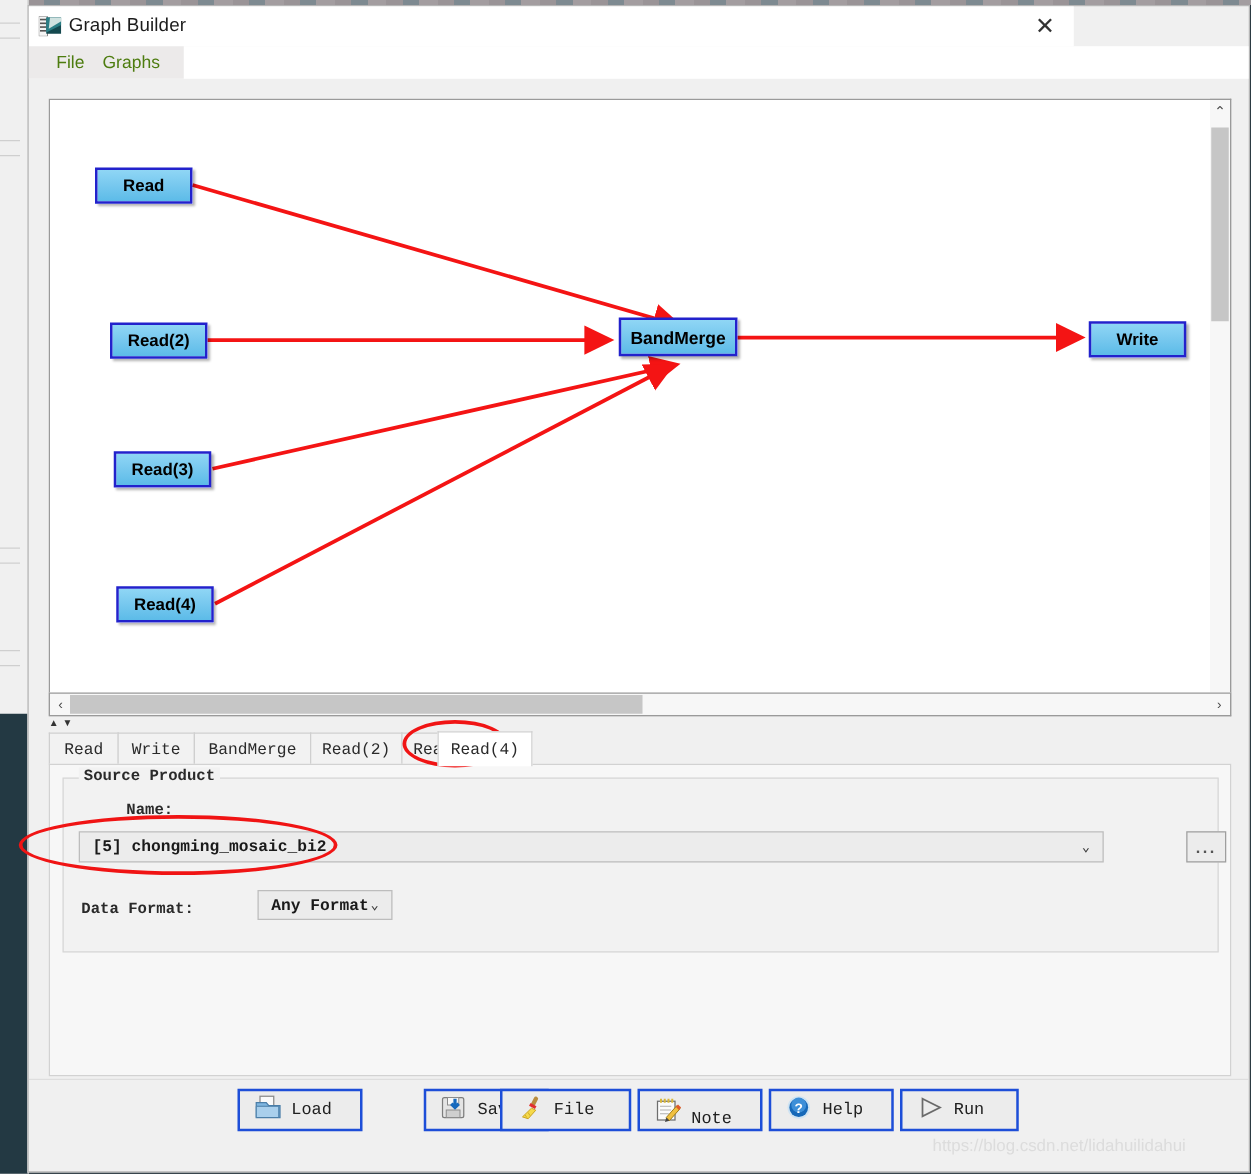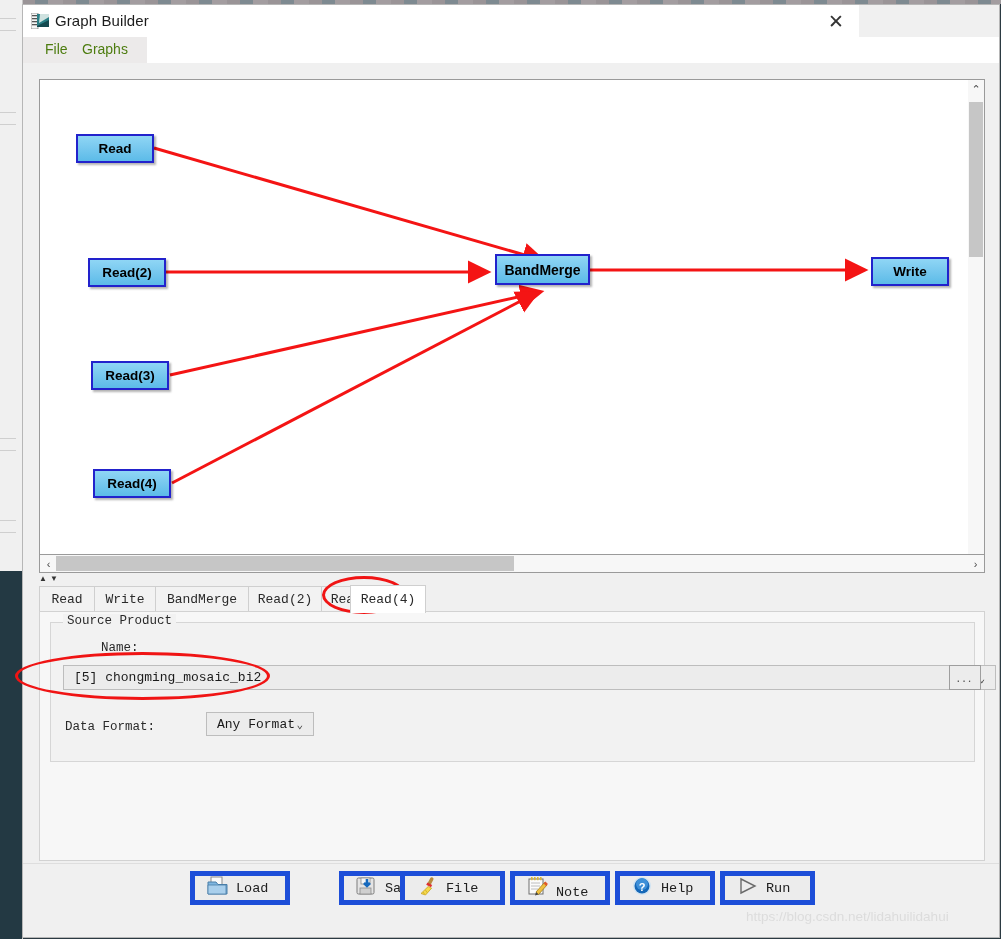--- a/index.html
+++ b/index.html
@@ -89,40 +89,40 @@
          font-size:13px; color:#2a2a2a; }
   .tab.active { background:#ffffff; border-color:#cfcfcf; top:0px; height:28px;
          z-index:5; }
   .tabscroll { position:absolute; left:16px; top:569px; width:40px; height:11px;
          font-size:8px; color:#333; letter-spacing:3px; }
 
   
   .panel { position:absolute; left:16px; top:606px; width:946px; height:250px;
            background:#f7f7f7; border:1px solid #d2d2d2; box-sizing:border-box; }
   .groupbox { position:absolute; left:10px; top:10px; width:925px; height:140px;
-           border:1px solid #d6d6d6; box-sizing:border-box; background:#f2f2f2; }
+           border:1px solid #d6d6d6; box-sizing:border-box; background:#f2f2f2;font-weight:bold; }
   .group-title { position:absolute; left:12px; top:-9px; background:#f2f2f2;
            padding:0 4px; font-family:"Liberation Mono","DejaVu Sans Mono",monospace;
            font-size:12.5px; color:#2a2a2a; }
   .field-label { position:absolute; font-family:"Liberation Mono","DejaVu Sans Mono",monospace;
            font-size:12.5px; color:#2a2a2a; }
   .combo { position:absolute; background:#ececec; border:1px solid #bdbdbd;
            box-sizing:border-box; display:flex; align-items:center;
            font-family:"Liberation Mono","DejaVu Sans Mono",monospace;
            font-size:13px; color:#1a1a1a; padding-left:10px; }
   .combo-arrow { position:absolute; right:10px; top:50%; transform:translateY(-50%);
            font-size:11px; color:#3a3a3a; }
   .dots-btn { position:absolute; background:#ececec; border:1px solid #9e9e9e;
            box-sizing:border-box; display:flex; align-items:center;
            justify-content:center; font-size:13px; color:#555; letter-spacing:2px; }
 
   
   .btnbar { position:absolute; left:0; top:866px; width:976px; height:50px; }
   .tbtn { position:absolute; top:0; height:34px; background:#ececec;
-          border:5px solid #1d4ed8; box-sizing:border-box;
+          border:2px solid #1d4ed8; box-sizing:border-box;
           display:flex; align-items:center; gap:7px; padding-left:12px;
           font-family:"Liberation Mono","DejaVu Sans Mono",monospace;
           font-size:13.5px; color:#202020; }
   .panel-sep { position:absolute; left:0; top:858px; width:976px; height:1px;
           background:#dedede; }
 
   
   .watermark { position:absolute; left:745px; top:908px; font-size:13.5px;
           color:#dcdcdc; font-family:"Liberation Sans",sans-serif; }
 
@@ -252,21 +252,21 @@
         <span>Read(4)</span>
       </div>
     </div>
 
     <div class="panel">
       <div class="groupbox">
         <div class="group-title">Source Product</div>
 
         <div class="field-label" style="left:14px; top:18px;margin-left:36px;">Name:</div>
 
-        <div class="combo" style="left:12px; top:42px; width:933px; height:25px;">
+        <div class="combo" style="left:12px; top:42px; width:820px; height:25px;">
           <span>[5] chongming_mosaic_bi2</span>
           <span class="combo-arrow">⌄</span>
         </div>
 
         <div class="dots-btn" style="left:898px; top:42px; width:32px; height:25px;">
           <span>...</span>
         </div>
 
         <div class="field-label" style="left:14px; top:97px;">Data Format:</div>
 

